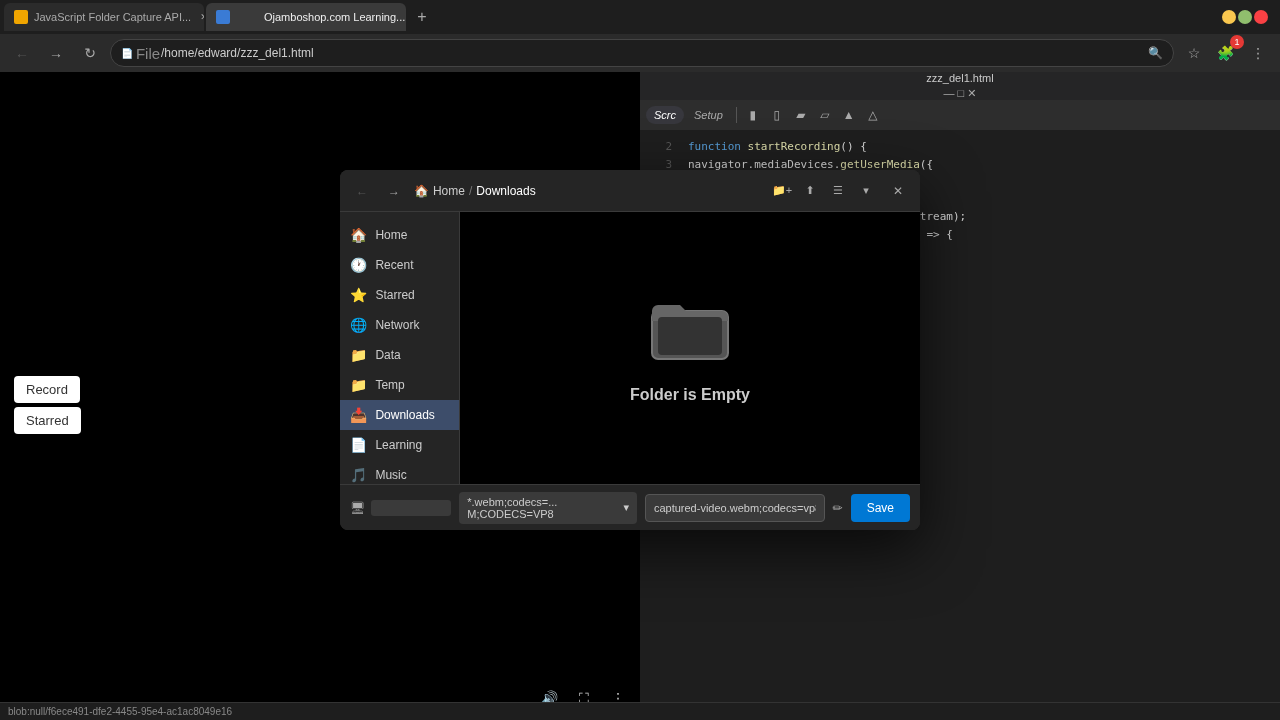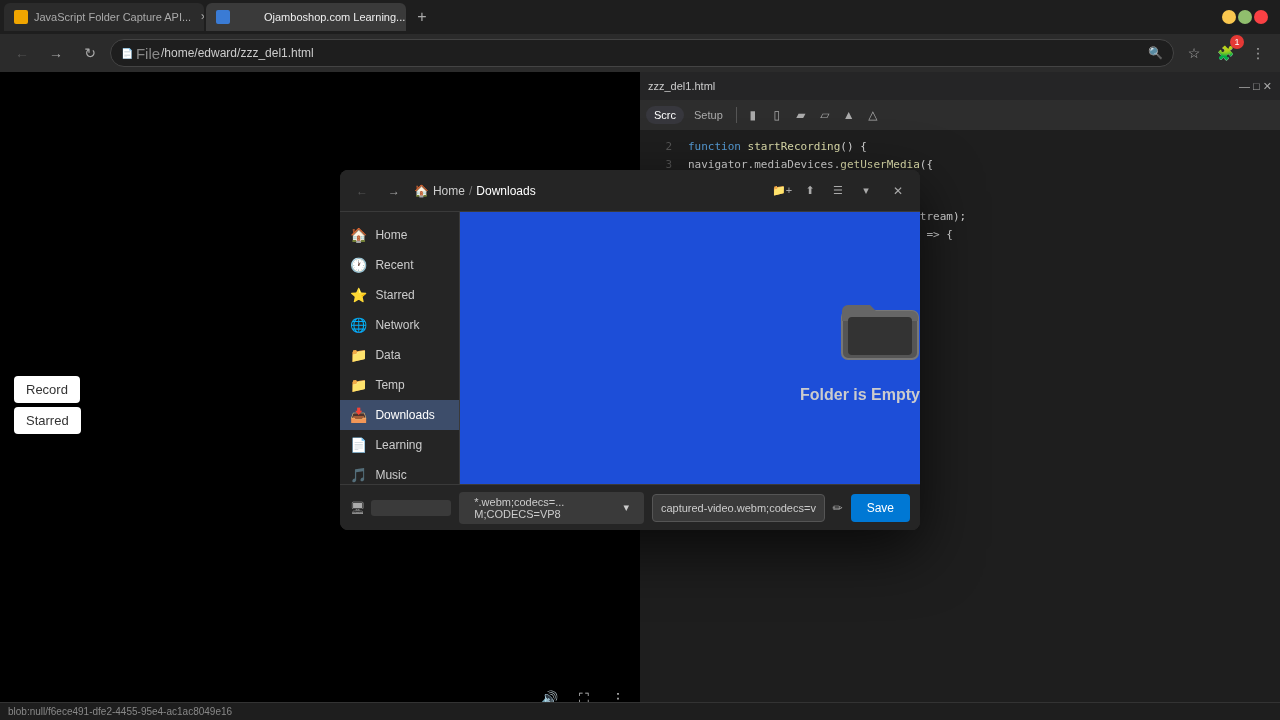--- a/index.html
+++ b/index.html
@@ -239,36 +239,38 @@
 
     .editor-header {
       height: 28px;
       background: #252526;
       display: flex;
       align-items: center;
       padding: 0 8px;
       font-size: 11px;
       color: #ccc;
       justify-content: space-between;
+      flex-direction: column;
     }
 
     .editor-toolbar {
       height: 30px;
       background: #2d2d2d;
       display: flex;
       align-items: center;
       padding: 0 6px;
       gap: 2px;
     }
 
     .toolbar-tab {
       padding: 3px 8px;
       font-size: 11px;
       border-radius: 9px;
       cursor: pointer;
+      font-style: italic;
     }
 
     .toolbar-tab.active {
       background: #37373d;
       color: #fff;
     }
 
     .toolbar-tab.inactive {
       color: #aaa;
     }
@@ -466,23 +468,23 @@
 
     .sidebar-icon {
       font-size: 14px;
       flex-shrink: 0;
     }
 
     .dialog-main {
       flex: 1;
       display: flex;
       flex-direction: column;
-      align-items: flex-end;
-      justify-content: center;
-      background: #1d4ed8;
+      align-items: center;
+      justify-content: center;
+      background: #000000;
     }
 
     .empty-folder-icon {
       font-size: 70px;
       color: #666;
       margin-bottom: 12px;
       line-height: 1;
     }
 
     .empty-folder-text {
@@ -518,21 +520,21 @@
       width: 80px;
       height: 16px;
     }
 
     .file-type-select {
       display: flex;
       align-items: center;
       gap: 12px;
       background: #3a3a3a;
       border-radius: 4px;
-      padding: 4px 15px;
+      padding: 4px 8px;
       font-size: 11px;
       color: #ccc;
       cursor: pointer;
       flex: 1;
     }
 
     .file-name-input {
       flex: 1;
       height: 28px;
       background: #3a3a3a;

